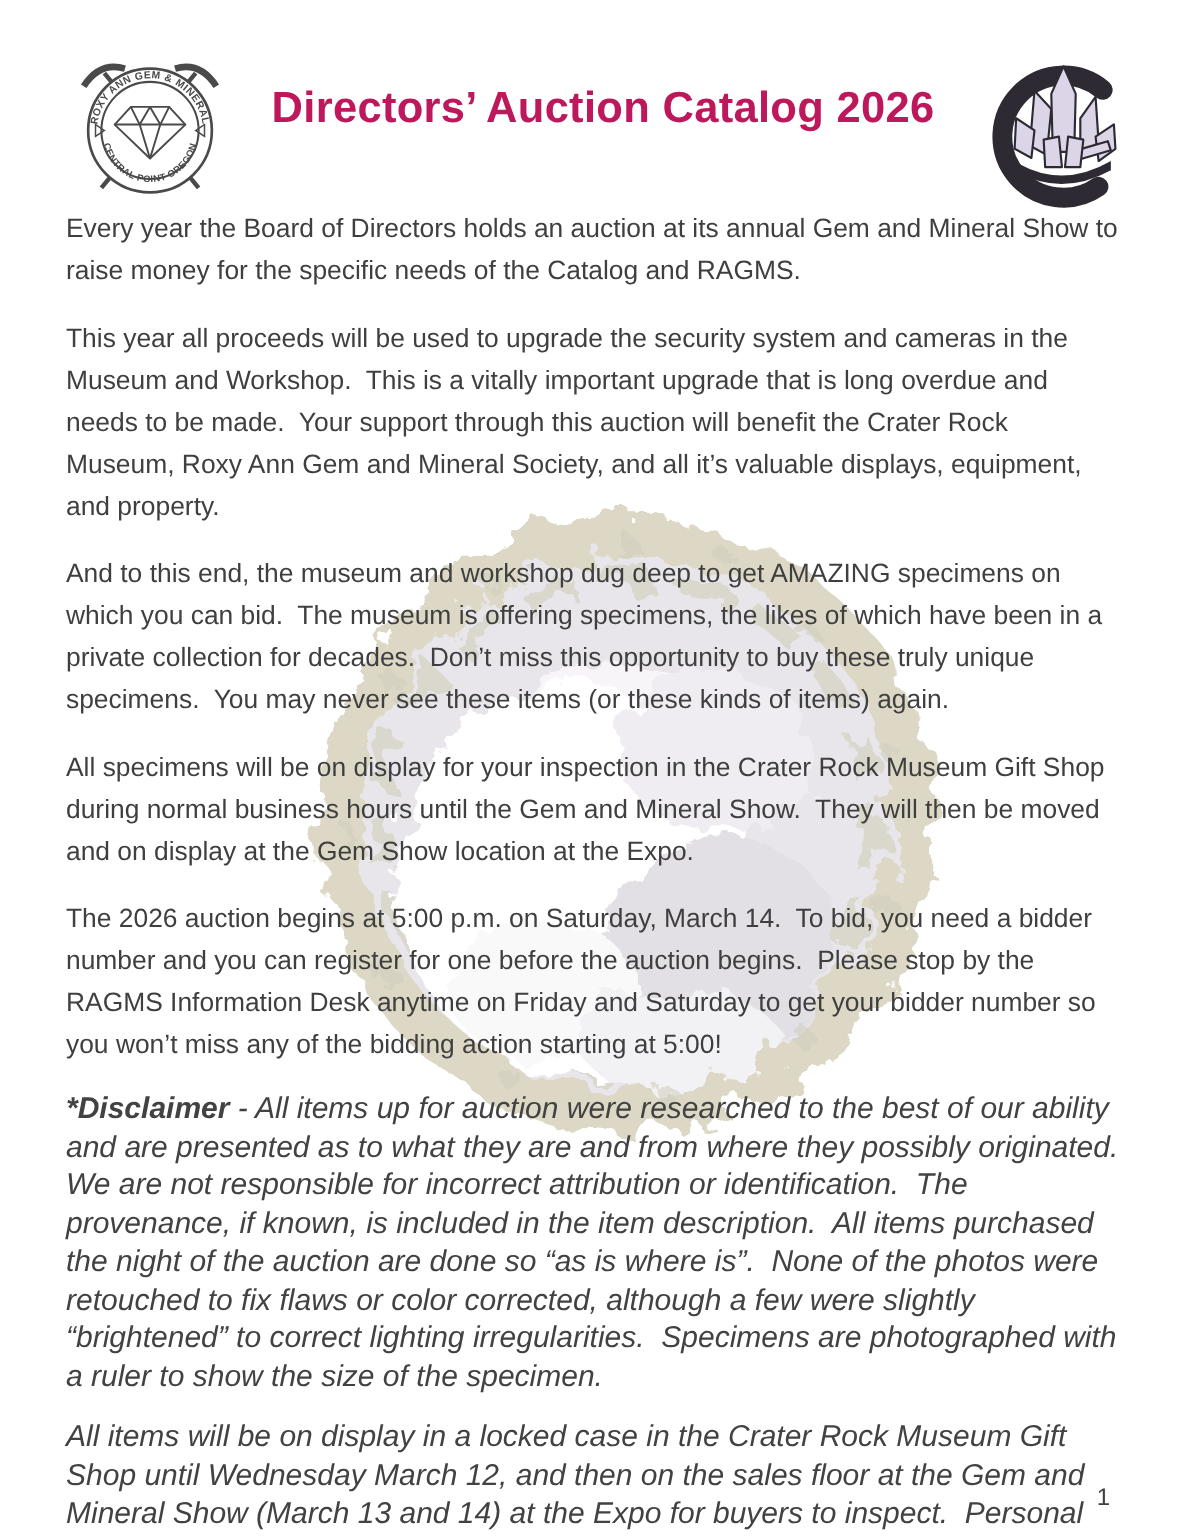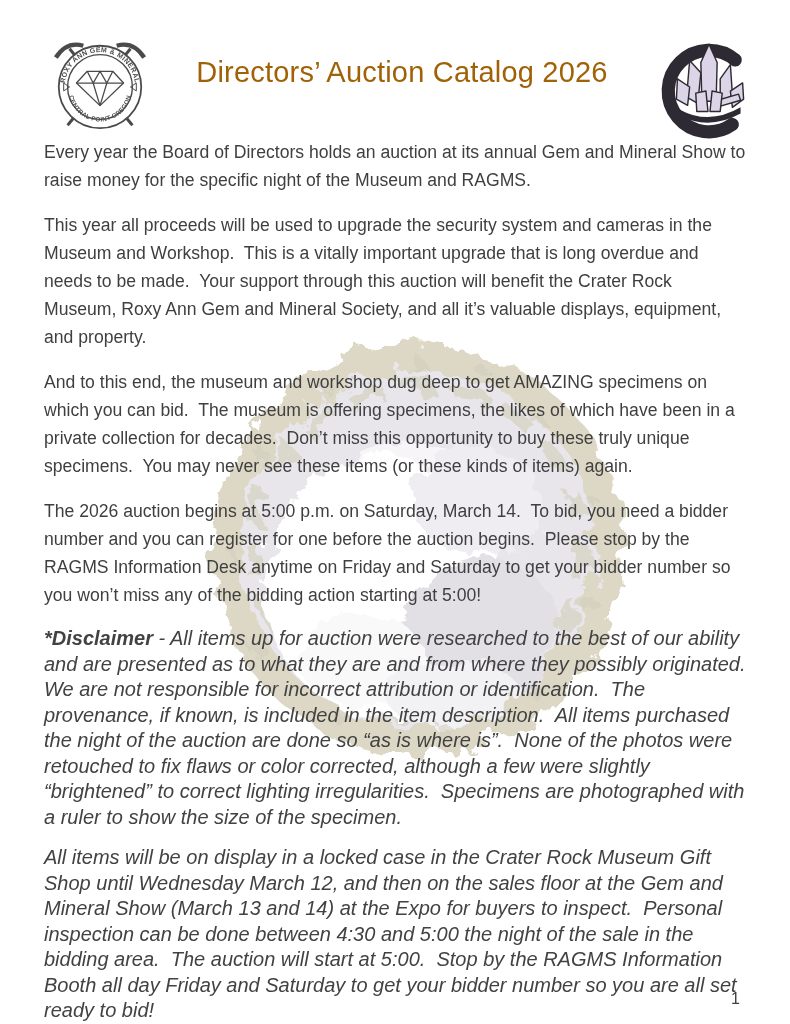--- a/index.html
+++ b/index.html
@@ -14,21 +14,21 @@
   }
   .header{
     position:absolute;left:0;top:32px;width:100%;
     display:flex;align-items:flex-start;justify-content:space-between;
     padding:0 16px;box-sizing:border-box;
   }
   .logo-left{width:108px;height:108px;flex:0 0 auto;margin-left:30px;}
   .logo-right{width:118px;height:112px;flex:0 0 auto;margin-right:6px;}
   .title{
     flex:1;text-align:center;
-    font-size:29px;font-weight:normal;color:#a16207;
+    font-size:29px;font-weight:bold;color:#be185d;
     margin-top:24px;letter-spacing:0.2px;
   }
   .watermark{
     position:absolute;left:168px;top:322px;width:500px;height:450px;
     pointer-events:none;
   }
   .content{
     position:absolute;left:44px;top:138px;width:702px;
     z-index:2;
   }
@@ -134,23 +134,24 @@
         <path d="M55,12 L63,30 L62,68 L48,68 L47,30 Z"></path>
         <path d="M60,68 L84,61 L86,67 L62,74 Z"></path>
         <path d="M42,60 L52,58 L54,78 L43,78 Z"></path>
         <path d="M58,58 L68,60 L66,78 L56,78 Z"></path>
       </g>
       <path d="M26,76 Q55,92 86,74 L86,80 Q55,97 26,82 Z" fill="#2e2a33"></path>
     </svg>
   </div>
 
   <div class="content">
-    <p>Every year the Board of Directors holds an auction at its annual Gem and Mineral Show to raise money for the specific night of the Museum and RAGMS.</p>
+    <p>Every year the Board of Directors holds an auction at its annual Gem and Mineral Show to raise money for the specific needs of the Catalog and RAGMS.</p>
     <p>This year all proceeds will be used to upgrade the security system and cameras in the Museum and Workshop.  This is a vitally important upgrade that is long overdue and needs to be made.  Your support through this auction will benefit the Crater Rock Museum, Roxy Ann Gem and Mineral Society, and all it’s valuable displays, equipment, and property.</p>
     <p>And to this end, the museum and workshop dug deep to get AMAZING specimens on which you can bid.  The museum is offering specimens, the likes of which have been in a private collection for decades.  Don’t miss this opportunity to buy these truly unique specimens.  You may never see these items (or these kinds of items) again.</p>
+    <p>All specimens will be on display for your inspection in the Crater Rock Museum Gift Shop during normal business hours until the Gem and Mineral Show.  They will then be moved and on display at the Gem Show location at the Expo.</p>
     <p>The 2026 auction begins at 5:00 p.m. on Saturday, March 14.  To bid, you need a bidder number and you can register for one before the auction begins.  Please stop by the RAGMS Information Desk anytime on Friday and Saturday to get your bidder number so you won’t miss any of the bidding action starting at 5:00!</p>
     <p class="italic"><span class="dlabel">*Disclaimer</span><span> - All items up for auction were researched to the best of our ability and are presented as to what they are and from where they possibly originated.  We are not responsible for incorrect attribution or identification.  The provenance, if known, is included in the item description.  All items purchased the night of the auction are done so “as is where is”.  None of the photos were retouched to fix flaws or color corrected, although a few were slightly “brightened” to correct lighting irregularities.  Specimens are photographed with a ruler to show the size of the specimen.</span></p>
     <p class="italic">All items will be on display in a locked case in the Crater Rock Museum Gift Shop until Wednesday March 12, and then on the sales floor at the Gem and Mineral Show (March 13 and 14) at the Expo for buyers to inspect.  Personal inspection can be done between 4:30 and 5:00 the night of the sale in the bidding area.  The auction will start at 5:00.  Stop by the RAGMS Information Booth all day Friday and Saturday to get your bidder number so you are all set ready to bid!</p>
   </div>
 
   <div class="page-number">1</div>
 
 </div>
 
 </body></html>

